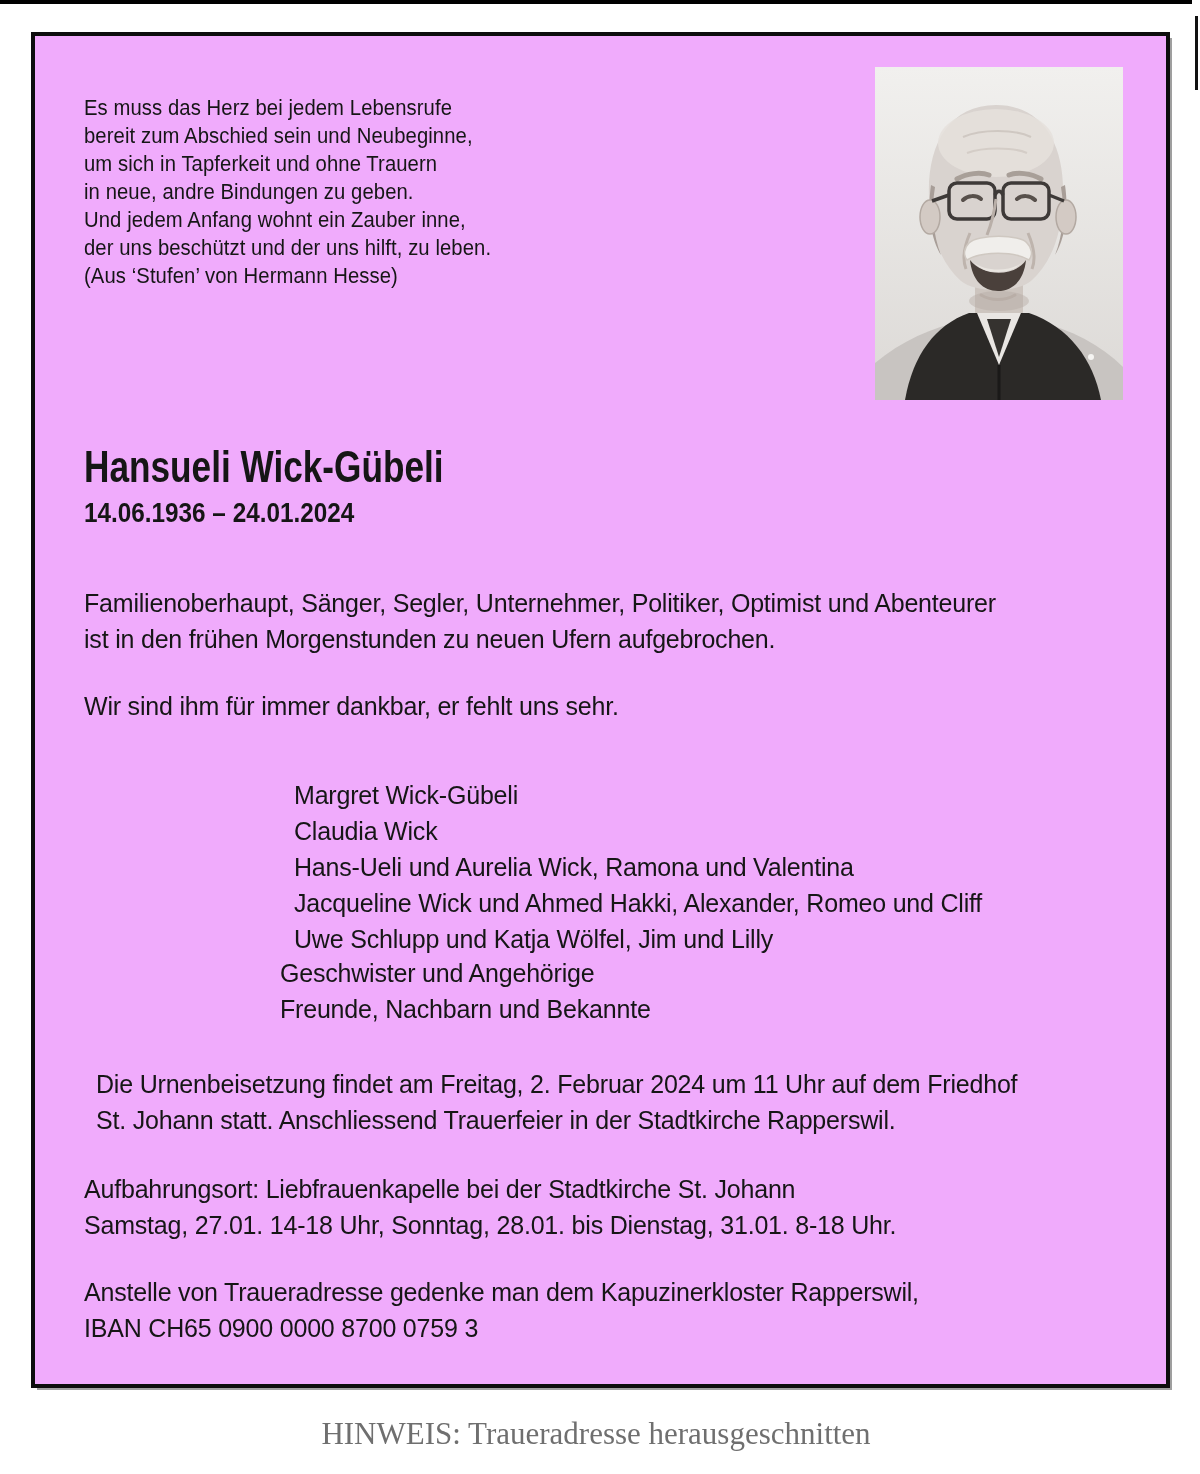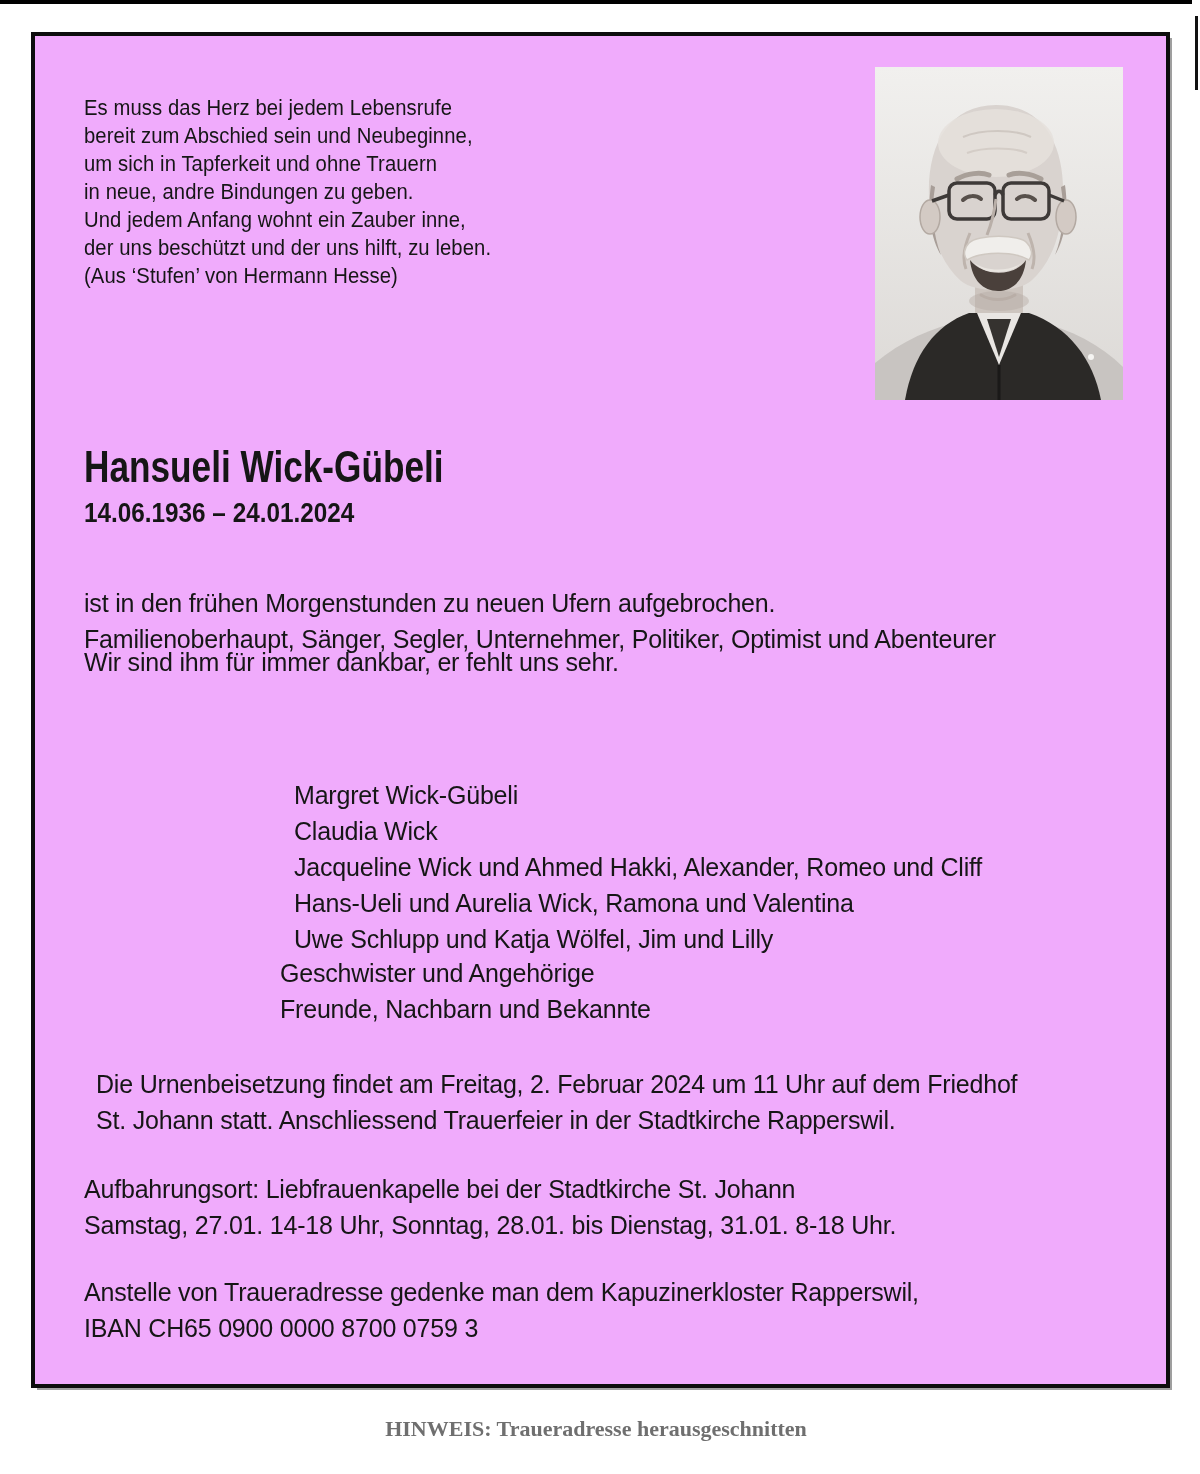--- a/index.html
+++ b/index.html
@@ -45,34 +45,34 @@
     position:absolute; left:49px; top:462px;
     font-size:27px; font-weight:bold;
     transform:scaleX(0.9); transform-origin:0 0;
     white-space:nowrap;
   }
 
   .body-block { position:absolute; font-size:25px; line-height:36px; letter-spacing:-0.2px; }
   .body-block div { white-space:nowrap; }
 
   .intro      { left:49px; top:549px; }
-  .gratitude  { left:49px; top:608px; }
+  .gratitude  { left:49px; top:652px; }
 
   .family-list    { left:259px; top:741px; }
   .relatives-list { left:245px; top:919px; }
 
   .funeral-info  { left:49px; top:1030px;margin-left:12px; }
   .viewing-info  { left:49px; top:1135px; }
   .donation-info { left:49px; top:1238px; }
 
   .footer-note {
     position:absolute; left:0; top:1416px; width:1192px;
     text-align:center;
     font-family:"Liberation Serif", serif;
-    font-size:22px; color:#6f6f6f;font-weight:bold;
+    font-size:31px; color:#6f6f6f;
   }
 </style>
 </head>
 <body>
 
 <div class="artifact-top"></div>
 <div class="artifact-right"></div>
 
 <div class="card">
 
@@ -147,33 +147,33 @@
       <path d="M98,195 C110,205 136,205 148,195 C141,202 134,205 123,205 C112,205 105,202 98,195 Z" fill="#e9e5e0"></path>
 
       <path d="M106,228 C116,234 130,234 140,228" stroke="#b9aea7" stroke-width="3" stroke-linecap="round" fill="none"></path>
     </svg>
   </div>
 
   <div class="deceased-name">Hansueli Wick-Gübeli</div>
   <div class="life-dates">14.06.1936 – 24.01.2024</div>
 
   <div class="body-block intro">
+    <div>Familienoberhaupt, Sänger, Segler, Unternehmer, Politiker, Optimist und Abenteurer</div>
     <div>ist in den frühen Morgenstunden zu neuen Ufern aufgebrochen.</div>
-    <div>Familienoberhaupt, Sänger, Segler, Unternehmer, Politiker, Optimist und Abenteurer</div>
   </div>
 
   <div class="body-block gratitude">
     <div>Wir sind ihm für immer dankbar, er fehlt uns sehr.</div>
   </div>
 
   <div class="body-block family-list">
     <div>Margret Wick-Gübeli</div>
     <div>Claudia Wick</div>
+    <div>Hans-Ueli und Aurelia Wick, Ramona und Valentina</div>
     <div>Jacqueline Wick und Ahmed Hakki, Alexander, Romeo und Cliff</div>
-    <div>Hans-Ueli und Aurelia Wick, Ramona und Valentina</div>
     <div>Uwe Schlupp und Katja Wölfel, Jim und Lilly</div>
   </div>
 
   <div class="body-block relatives-list">
     <div>Geschwister und Angehörige</div>
     <div>Freunde, Nachbarn und Bekannte</div>
   </div>
 
   <div class="body-block funeral-info">
     <div>Die Urnenbeisetzung findet am Freitag, 2. Februar 2024 um 11 Uhr auf dem Friedhof</div>

